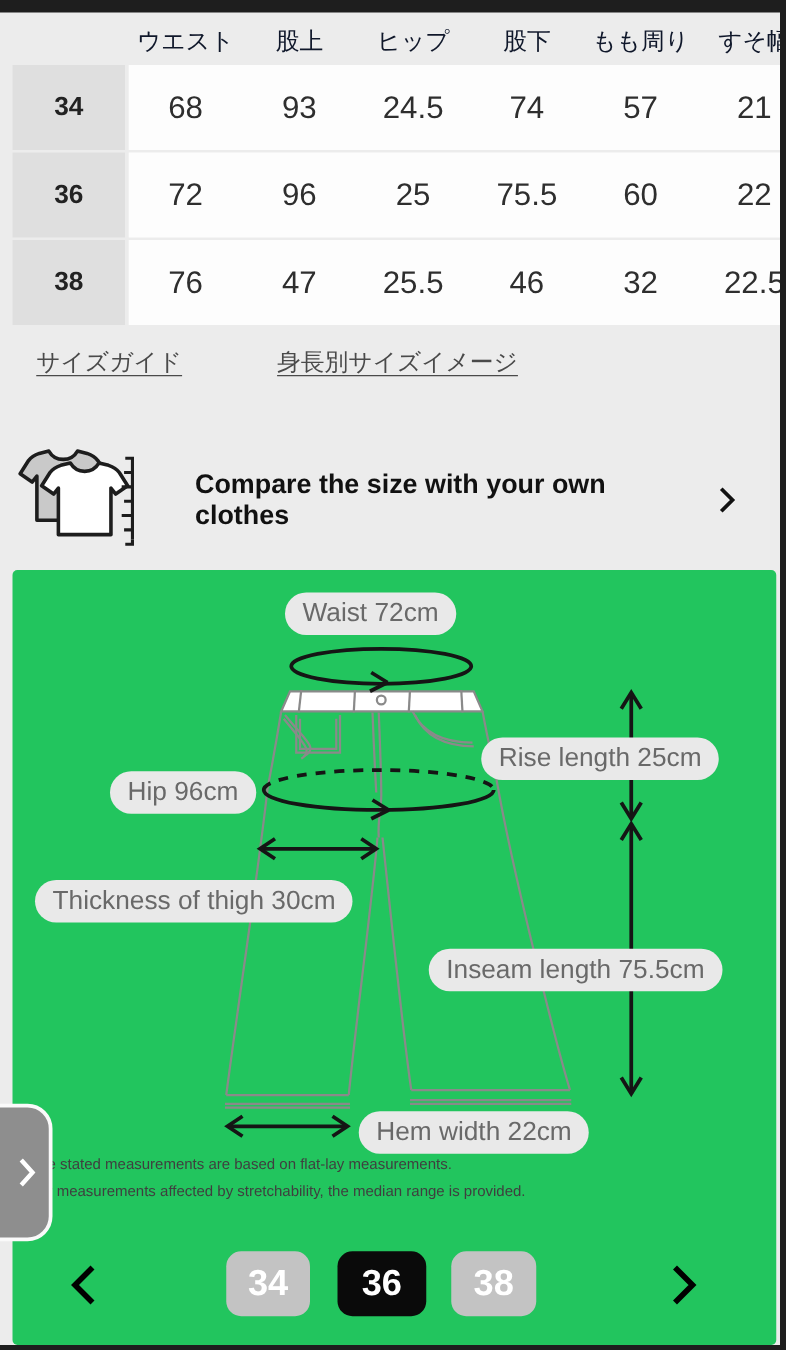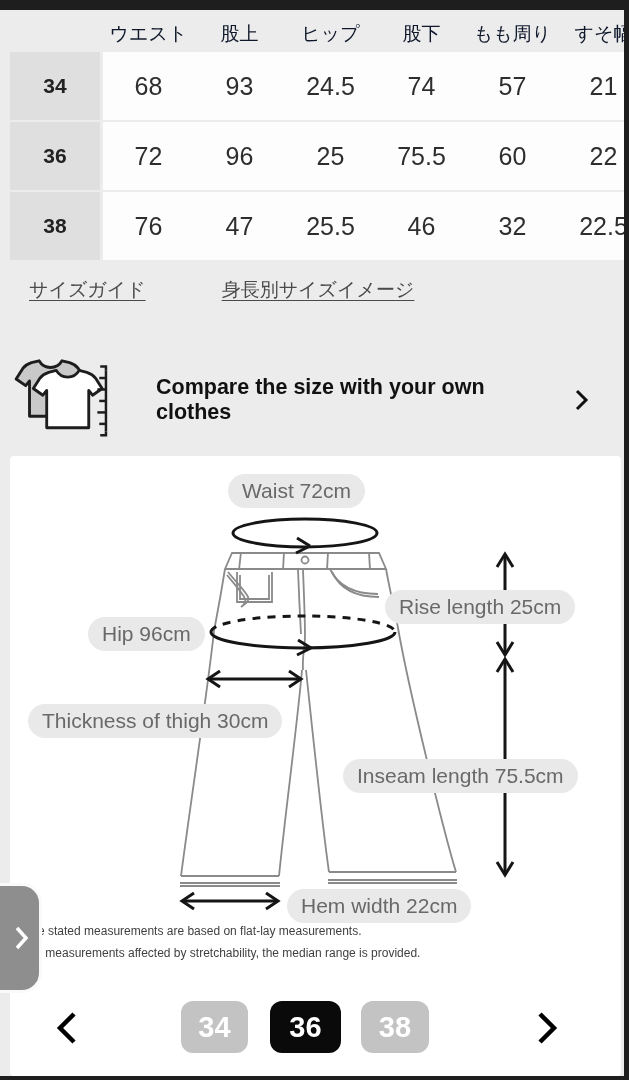--- a/index.html
+++ b/index.html
@@ -25,21 +25,21 @@
   .links-row{position:absolute;left:10px;top:277px;display:flex;gap:76px;margin-left:19px;}
   .tlink{font-size:19px;color:#4a4a4a;text-decoration:underline;text-underline-offset:4px;cursor:pointer;}
 
   
   .compare{position:absolute;left:0;top:352px;width:629px;height:96px;display:flex;align-items:center;cursor:pointer;gap:26px;}
   .compare .icon-box{margin-left:14px;width:96px;height:86px;flex:0 0 auto;}
   .compare .label{margin-left:20px;font-size:21.5px;font-weight:bold;color:#111;}
   .compare .chev{margin-left:auto;margin-right:40px;}
 
   
-  .panel{position:absolute;left:10px;top:456px;width:611px;height:620px;background:#ffffff;border-radius:4px;}
+  .panel{position:absolute;left:10px;top:456px;width:611px;height:620px;background:#22c55e;border-radius:4px;}
   .pill{position:absolute;background:#e9e9e9;border-radius:17px;padding:4px 14px;font-size:21px;color:#696969;white-space:nowrap;line-height:26px;}
   .notes{position:absolute;left:14px;top:464px;font-size:12px;color:#3f3f3f;line-height:1.85;}
 
   
   .sel-pill{position:absolute;top:545px;height:52px;border:none;border-radius:12px;color:#fff;
       font-size:29px;font-weight:bold;text-align:center;cursor:pointer;padding:0;}
   .sel-gray{background:#c3c3c3;}
   .sel-black{background:#0a0a0a;}
   .nav-btn{position:absolute;top:550px;width:44px;height:44px;background:transparent;border:none;cursor:pointer;padding:0;}
 

